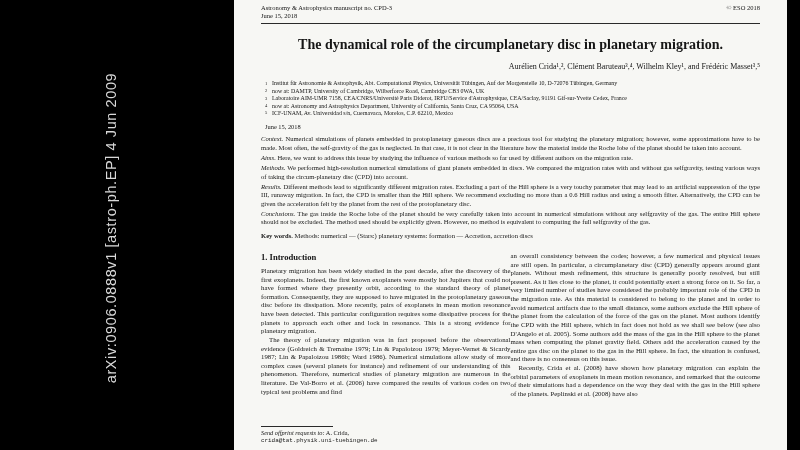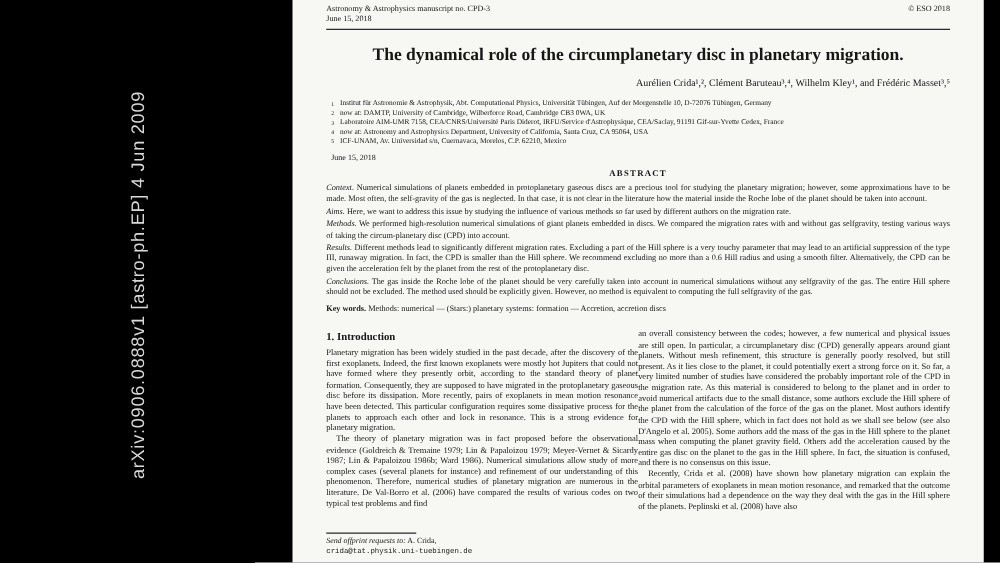--- a/index.html
+++ b/index.html
@@ -130,21 +130,20 @@
       <span class="affil-text">now at: Astronomy and Astrophysics Department, University of California, Santa Cruz, CA 95064, USA</span>
     </div>
     <div class="affil">
       <sup>5</sup>
       <span class="affil-text">ICF-UNAM, Av. Universidad s/n, Cuernavaca, Morelos, C.P. 62210, Mexico</span>
     </div>
   </div>
 
   <div class="dateline">June 15, 2018</div>
 
-  <div class="abstract-heading">ABSTRACT</div>
 
   <div class="abstract">
     <p><span class="lead">Context.</span> <span>Numerical simulations of planets embedded in protoplanetary gaseous discs are a precious tool for studying the planetary migration; however, some approximations have to be made. Most often, the self-gravity of the gas is neglected. In that case, it is not clear in the literature how the material inside the Roche lobe of the planet should be taken into account.</span></p>
     <p><span class="lead">Aims.</span> <span>Here, we want to address this issue by studying the influence of various methods so far used by different authors on the migration rate.</span></p>
     <p><span class="lead">Methods.</span> <span>We performed high-resolution numerical simulations of giant planets embedded in discs. We compared the migration rates with and without gas selfgravity, testing various ways of taking the circum-planetary disc (CPD) into account.</span></p>
     <p><span class="lead">Results.</span> <span>Different methods lead to significantly different migration rates. Excluding a part of the Hill sphere is a very touchy parameter that may lead to an artificial suppression of the type III, runaway migration. In fact, the CPD is smaller than the Hill sphere. We recommend excluding no more than a 0.6 Hill radius and using a smooth filter. Alternatively, the CPD can be given the acceleration felt by the planet from the rest of the protoplanetary disc.</span></p>
     <p><span class="lead">Conclusions.</span> <span>The gas inside the Roche lobe of the planet should be very carefully taken into account in numerical simulations without any selfgravity of the gas. The entire Hill sphere should not be excluded. The method used should be explicitly given. However, no method is equivalent to computing the full selfgravity of the gas.</span></p>
   </div>
 
   <p class="keywords"><span class="kw-label">Key words.</span> <span>Methods: numerical — (Stars:) planetary systems: formation — Accretion, accretion discs</span></p>

